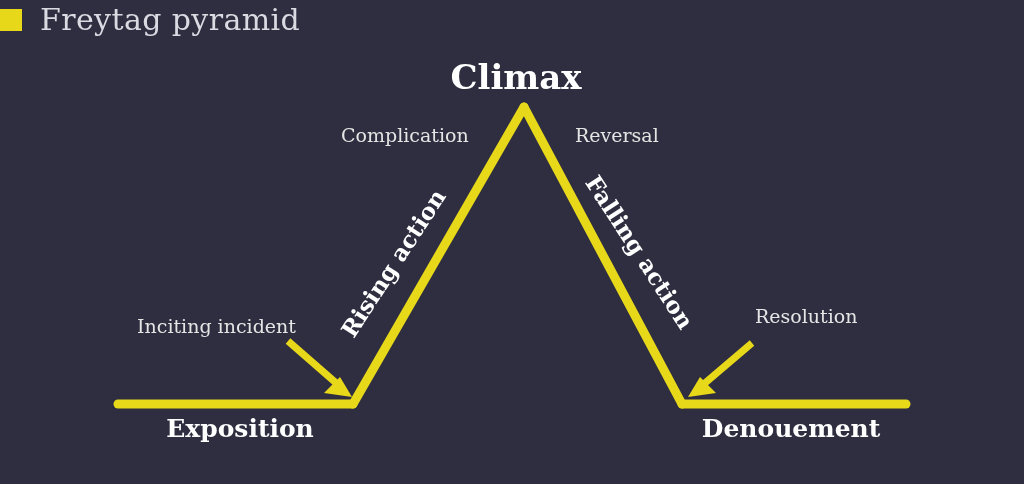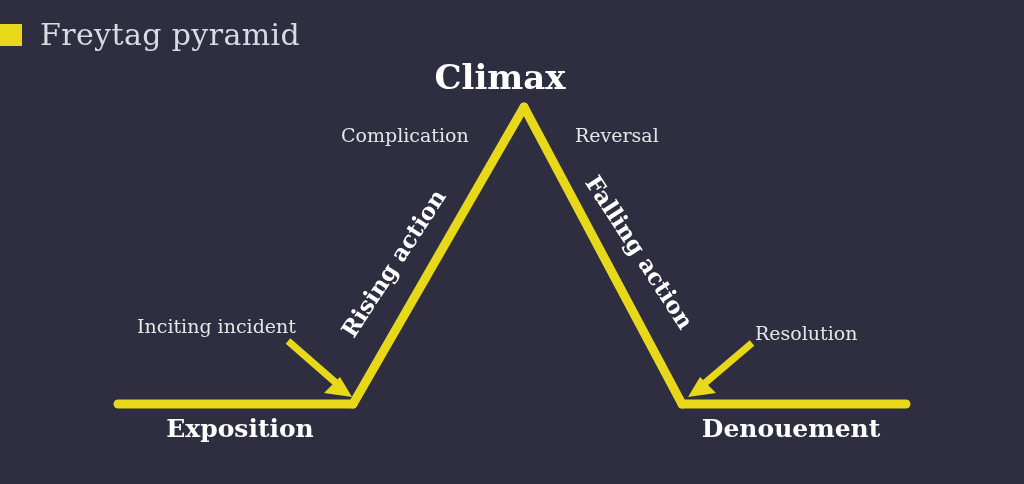--- a/index.html
+++ b/index.html
@@ -13,21 +13,21 @@
     height: 484px;
     background: #2e2e40;
     overflow: hidden;
     font-family: "DejaVu Serif", "Liberation Serif", serif;
   }
 
   
   #header {
     position: absolute;
     left: 0;
-    top: 20px;
+    top: 5px;
     display: flex;
     align-items: center;
     gap: 18px;
   }
   #title-bullet {
     width: 22px;
     height: 22px;
     background: #e8d81a;
     margin-left: 0px;
     flex: 0 0 auto;
@@ -62,21 +62,21 @@
     font-weight: 700;
     font-family: "DejaVu Serif", "Liberation Serif", serif;
   }
   .lbl-light {
     color: #e5e5e5;
     font-weight: 400;
     font-family: "DejaVu Serif", "Liberation Serif", serif;
   }
 
   #label-climax {
-    left: 500px;
+    left: 516px;
     top: 60px;
     transform: translateX(-50%);
     font-size: 34px;
     text-align: right;
   }
   #label-complication {
     left: 341px;
     top: 126px;
     font-size: 19px;
   }
@@ -100,21 +100,21 @@
     transform-origin: center center;
   }
   #label-inciting-incident {
     left: 137px;
     top: 317px;
     font-size: 19px;
     text-align: center;
   }
   #label-resolution {
     left: 755px;
-    top: 324px;
+    top: 307px;
     font-size: 19px;
   }
   #label-exposition {
     left: 240px;
     top: 416px;
     transform: translateX(-50%);
     font-size: 25px;
     text-align: center;
   }
   #label-denouement {

